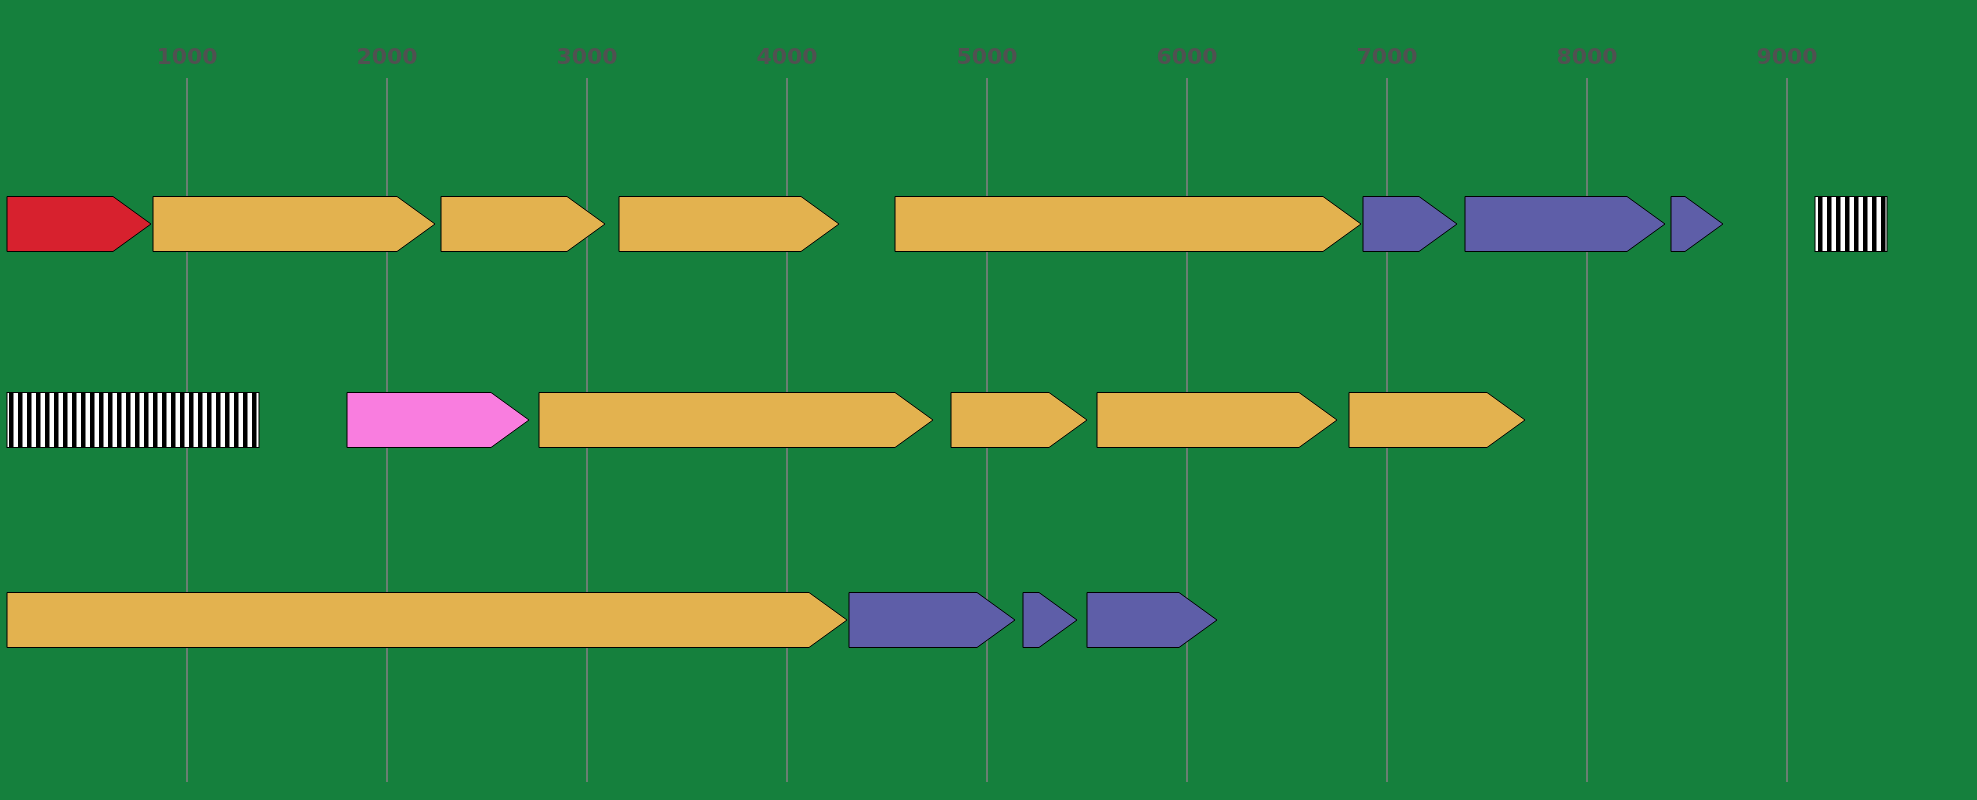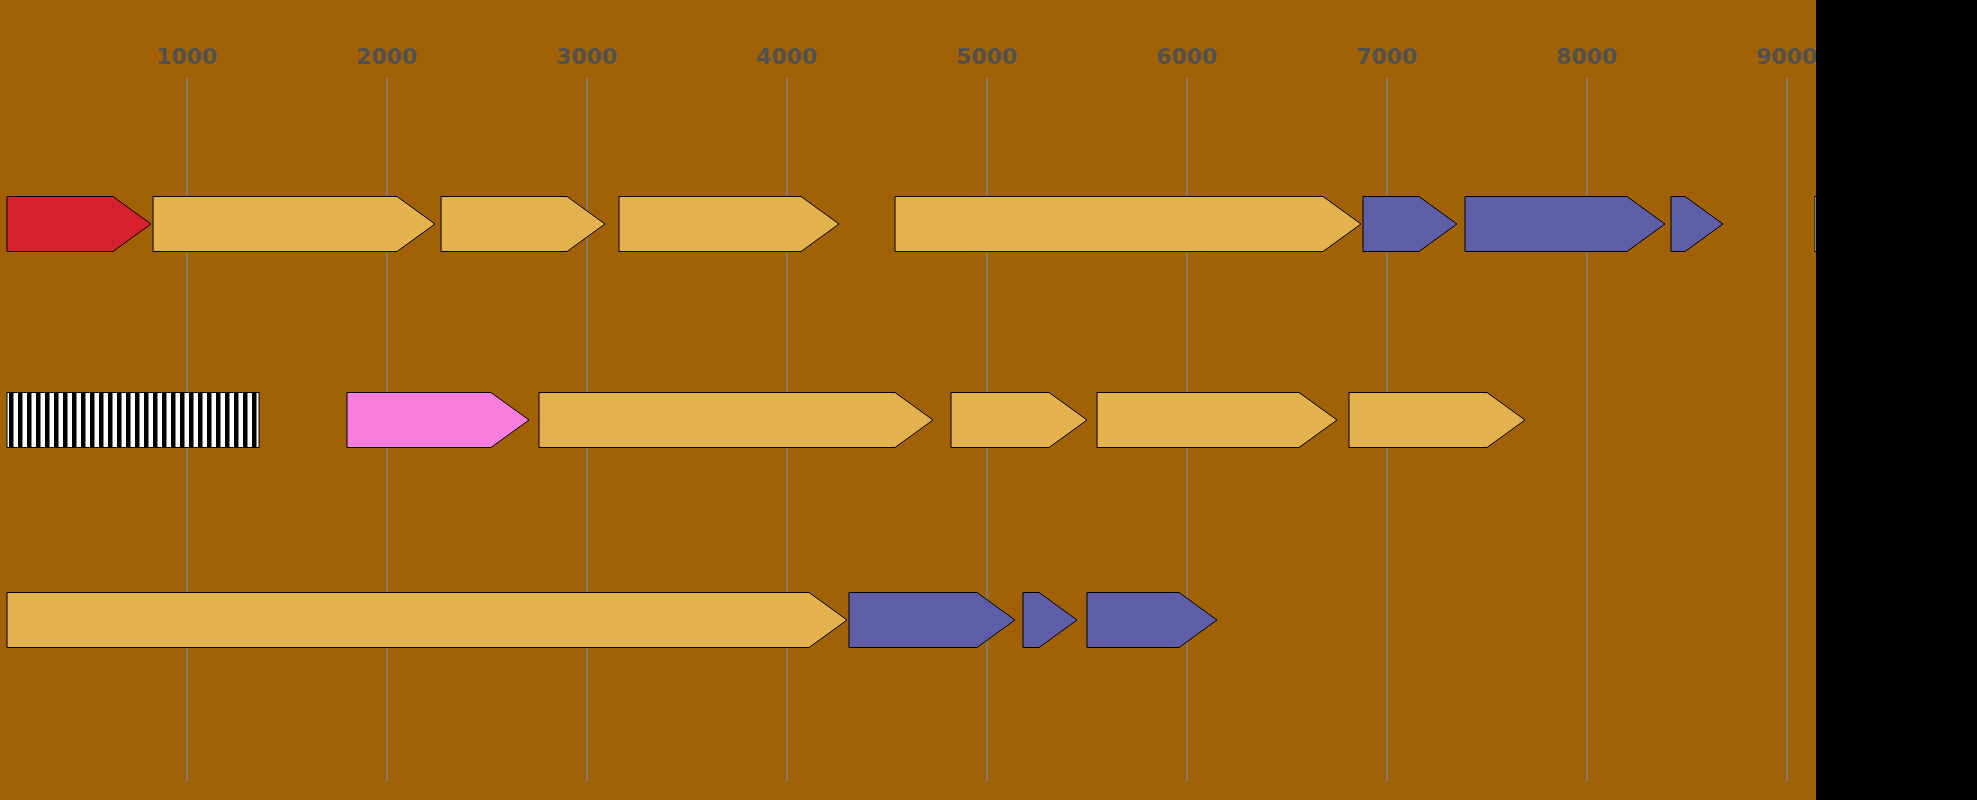--- a/index.html
+++ b/index.html
@@ -1,23 +1,23 @@
 <!DOCTYPE html>
 <html><head>
 <meta charset="utf-8">
 <style>
   html, body {
     margin: 0;
     padding: 0;
     background: #000000;
   }
   .figure-wrap {
-    width: 1816px;
+    width: 1977px;
     height: 800px;
-    background: #a16207;
+    background: #15803d;
     position: relative;
     overflow: hidden;
   }
   svg { display: block; }
   text.tick {
     font-family: "DejaVu Sans", sans-serif;
     font-weight: 600;
   }
 </style>
 </head>

